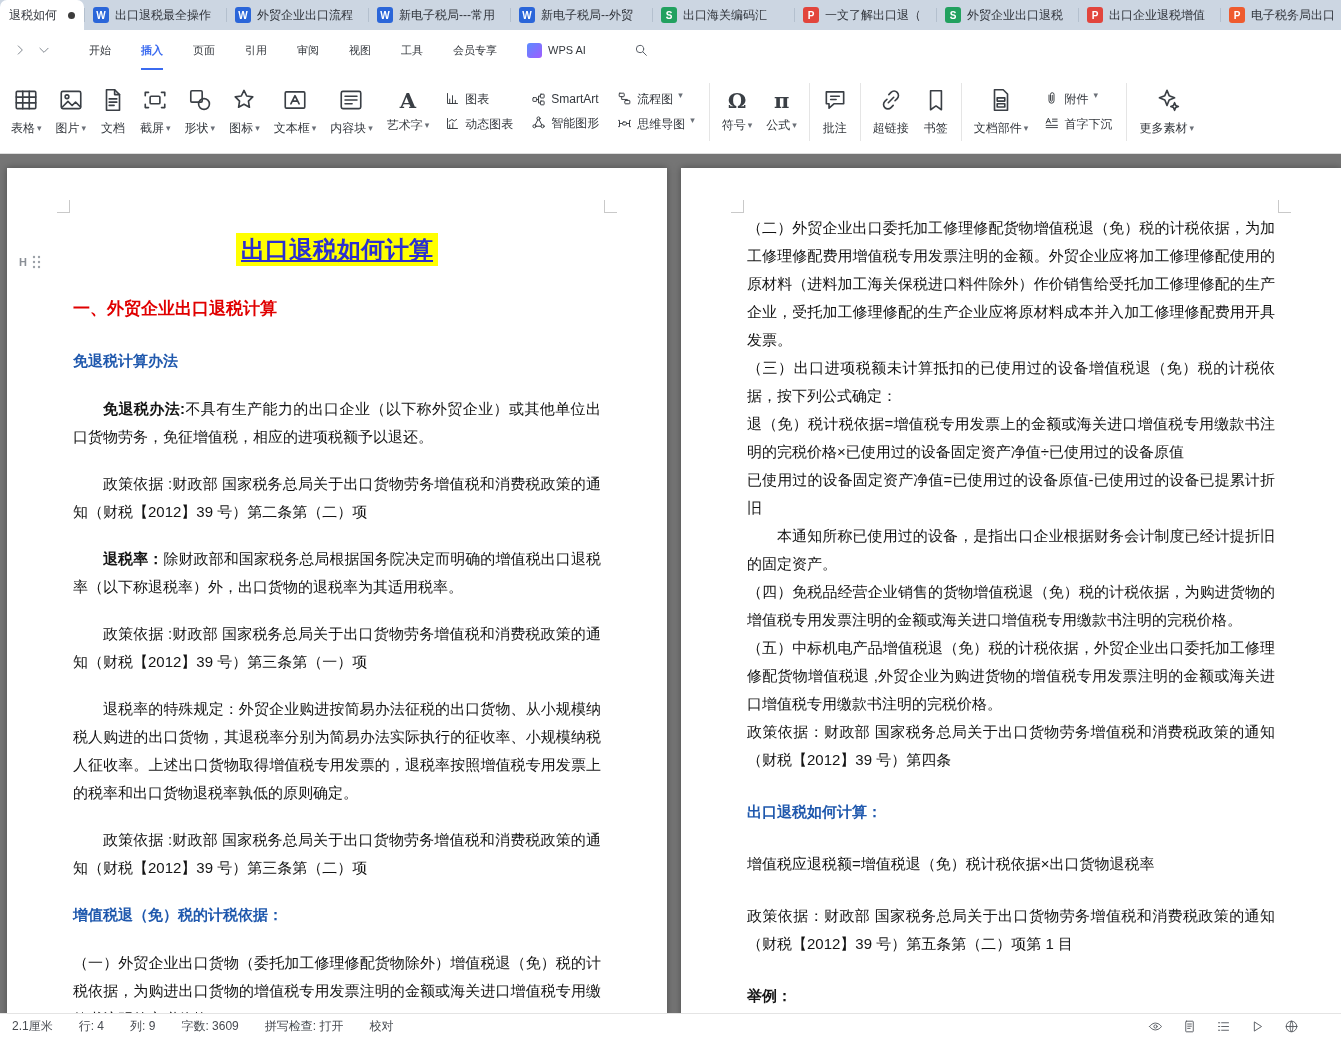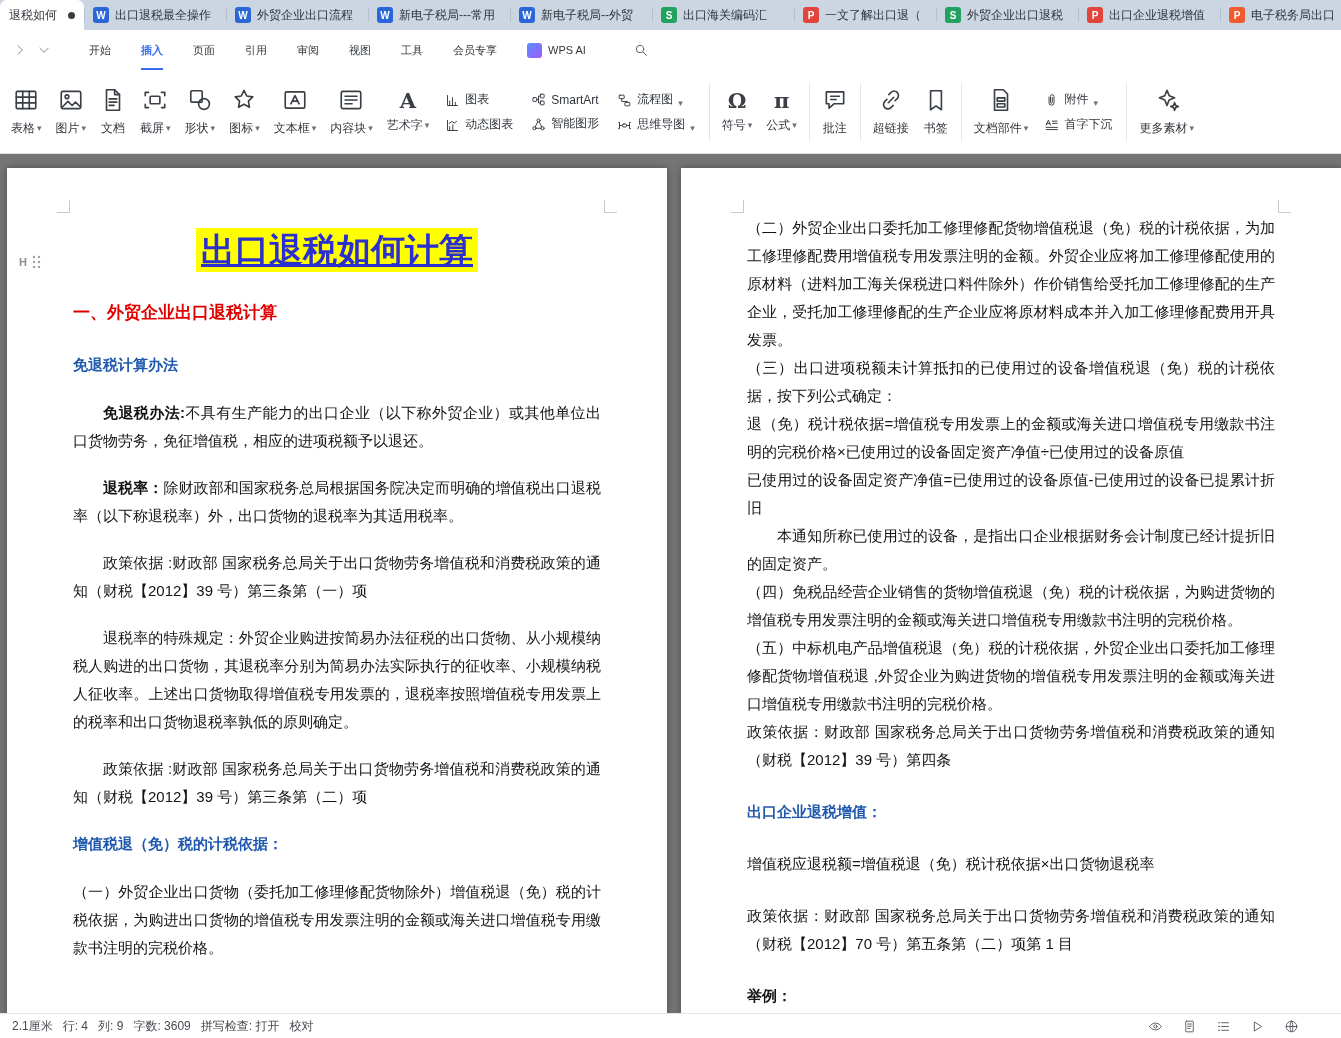--- a/index.html
+++ b/index.html
@@ -27,50 +27,50 @@
   .ailogo{width:15px;height:15px;border-radius:3px;background:linear-gradient(135deg,#5a8cff,#a05cff);flex:none}
   .menu-search{margin-left:28px;color:#5a6069}
 
   
   .toolbar{height:84px;background:#fff;display:flex;align-items:center;padding:0 4px;border-bottom:1px solid #dedede;flex:none;overflow:hidden}
   .titem{display:flex;flex-direction:column;align-items:center;justify-content:center;gap:6px;padding:0 7px;height:74px;border-radius:4px;color:#3a3f45}
   .titem .icwrap{height:28px;display:flex;align-items:center;justify-content:center}
   .tlb{font-size:12px;color:#33373d;white-space:nowrap;display:flex;align-items:center;gap:2px}
   .caret{font-size:9px;color:#6b7078;line-height:1}
   .tstack{display:flex;flex-direction:column;justify-content:center;gap:8px;padding:0 9px}
-  .trow{display:flex;align-items:flex-end;gap:5px;font-size:12px;color:#33373d;white-space:nowrap}
+  .trow{display:flex;align-items:flex-start;gap:5px;font-size:12px;color:#33373d;white-space:nowrap}
   .tsep{width:1px;height:58px;background:#e5e5e5;margin:0 5px;flex:none;align-self:center}
   .ticon{font-family:"DejaVu Serif","Liberation Serif",serif;font-weight:bold;color:#3a3f45;line-height:1}
 
   
   .workspace{flex:1;background:var(--workspace-bg,#757575);display:flex;gap:14px;padding:14px 0 0 7px;overflow:hidden}
   .page{width:660px;min-height:920px;background:#fff;flex:none;position:relative;padding:46px 66px 20px;box-shadow:0 0 7px rgba(0,0,0,.35)}
   .mark{position:absolute;width:13px;height:13px}
   .mark.tl{left:50px;top:32px;border-right:1px solid #c9c9c9;border-bottom:1px solid #c9c9c9}
   .mark.tr{right:50px;top:32px;border-left:1px solid #c9c9c9;border-bottom:1px solid #c9c9c9}
   .gizmo{position:absolute;left:12px;top:86px;display:flex;align-items:center;gap:3px;color:#8a8f96}
   .gizmo .hlab{font-size:11px;font-weight:bold}
 
   .content{font-size:15px;color:#141414;line-height:28px;text-align:justify}
   .blk{margin:0}
   .title{text-align:center;margin:16px 0 22px;line-height:40px}
-  .title .hl{background:var(--highlight,#ffff00);color:var(--title-blue,#2b2fd0);font-size:34px;font-weight:bold;text-decoration:underline;padding:3px 5px}
+  .title .hl{background:var(--highlight,#ffff00);color:var(--title-blue,#2b2fd0);font-size:24px;font-weight:bold;text-decoration:underline;padding:3px 5px}
   .h1{color:var(--heading-red,#e00000);font-size:17px;font-weight:bold;margin:10px 0 24px;text-align:left}
   .h2{color:var(--heading-blue,#1f58ad);font-size:15px;font-weight:bold;margin:0 0 20px;text-align:left}
   #page1 .body{margin-bottom:19px}
   #page2 .body{margin-bottom:0}
   #page2 .h2{margin:0}
   .gap{margin-top:24px !important}
   .ind1,.ind2{text-indent:2em}
   .lead{font-weight:bold}
   .body-bold{font-weight:bold}
 
   
   .statusbar{height:25px;background:#fff;border-top:1px solid #e4e4e4;display:flex;align-items:center;padding:0 12px;font-size:12px;color:#45494f;flex:none}
-  .sb-left{display:flex;align-items:center;gap:10px}
+  .sb-left{display:flex;align-items:center;gap:26px}
   .sb-item{white-space:nowrap}
   .sb-right{margin-left:auto;display:flex;align-items:center;gap:19px;color:#565b61;padding-right:30px}
   .sb-ic{display:flex;align-items:center;justify-content:center}
   svg{display:block}
 </style>
 </head>
 <body>
 
 <div class="app">
   <div class="tabbar">
@@ -447,43 +447,44 @@
               <circle cx="4" cy="13" r="1.2"></circle>
               <circle cx="9" cy="13" r="1.2"></circle>
             </svg>
           </span>
       </div>
       <div class="content" id="page1">
           <p class="blk title"><span class="hl">出口退税如何计算</span></p>
           <p class="blk h1">一、外贸企业出口退税计算</p>
           <p class="blk h2">免退税计算办法</p>
           <p class="blk body ind1"><b class="lead">免退税办法:</b>不具有生产能力的出口企业（以下称外贸企业）或其他单位出口货物劳务，免征增值税，相应的进项税额予以退还。</p>
+          <p class="blk body ind1">政策依据 :财政部 国家税务总局关于出口货物劳务增值税和消费税政策的通知（财税【2012】39 号）第二条第（二）项</p>
           <p class="blk body ind1"><b class="lead">退税率：</b>除财政部和国家税务总局根据国务院决定而明确的增值税出口退税率（以下称退税率）外，出口货物的退税率为其适用税率。</p>
           <p class="blk body ind1">政策依据 :财政部 国家税务总局关于出口货物劳务增值税和消费税政策的通知（财税【2012】39 号）第三条第（一）项</p>
           <p class="blk body ind1">退税率的特殊规定：外贸企业购进按简易办法征税的出口货物、从小规模纳税人购进的出口货物，其退税率分别为简易办法实际执行的征收率、小规模纳税人征收率。上述出口货物取得增值税专用发票的，退税率按照增值税专用发票上的税率和出口货物退税率孰低的原则确定。</p>
           <p class="blk body ind1">政策依据 :财政部 国家税务总局关于出口货物劳务增值税和消费税政策的通知（财税【2012】39 号）第三条第（二）项</p>
           <p class="blk h2">增值税退（免）税的计税依据：</p>
           <p class="blk body">（一）外贸企业出口货物（委托加工修理修配货物除外）增值税退（免）税的计税依据，为购进出口货物的增值税专用发票注明的金额或海关进口增值税专用缴款书注明的完税价格。</p>
         </div>
     </div>
     <div class="page" id="pg2">
       <div class="mark tl"></div>
       <div class="mark tr"></div>
       <div class="content" id="page2">
           <p class="blk body">（二）外贸企业出口委托加工修理修配货物增值税退（免）税的计税依据，为加工修理修配费用增值税专用发票注明的金额。外贸企业应将加工修理修配使用的原材料（进料加工海关保税进口料件除外）作价销售给受托加工修理修配的生产企业，受托加工修理修配的生产企业应将原材料成本并入加工修理修配费用开具发票。</p>
           <p class="blk body">（三）出口进项税额未计算抵扣的已使用过的设备增值税退（免）税的计税依据，按下列公式确定：</p>
           <p class="blk body">退（免）税计税依据=增值税专用发票上的金额或海关进口增值税专用缴款书注明的完税价格×已使用过的设备固定资产净值÷已使用过的设备原值</p>
           <p class="blk body">已使用过的设备固定资产净值=已使用过的设备原值-已使用过的设备已提累计折旧</p>
           <p class="blk body ind2">本通知所称已使用过的设备，是指出口企业根据财务会计制度已经计提折旧的固定资产。</p>
           <p class="blk body">（四）免税品经营企业销售的货物增值税退（免）税的计税依据，为购进货物的增值税专用发票注明的金额或海关进口增值税专用缴款书注明的完税价格。</p>
           <p class="blk body">（五）中标机电产品增值税退（免）税的计税依据，外贸企业出口委托加工修理修配货物增值税退 ,外贸企业为购进货物的增值税专用发票注明的金额或海关进口增值税专用缴款书注明的完税价格。</p>
           <p class="blk body">政策依据：财政部 国家税务总局关于出口货物劳务增值税和消费税政策的通知（财税【2012】39 号）第四条</p>
-          <p class="blk h2 gap">出口企业退税增值：</p>
+          <p class="blk h2 gap">出口退税如何计算：</p>
           <p class="blk body gap">增值税应退税额=增值税退（免）税计税依据×出口货物退税率</p>
-          <p class="blk body gap">政策依据：财政部 国家税务总局关于出口货物劳务增值税和消费税政策的通知（财税【2012】70 号）第五条第（二）项第 1 目</p>
+          <p class="blk body gap">政策依据：财政部 国家税务总局关于出口货物劳务增值税和消费税政策的通知（财税【2012】39 号）第五条第（二）项第 1 目</p>
           <p class="blk body-bold gap">举例：</p>
         </div>
     </div>
   </div>
 
   <div class="statusbar">
     <div class="sb-left">
       <span class="sb-item">2.1厘米</span>
     <span class="sb-item">行: 4</span>
         <span class="sb-item">列: 9</span>

